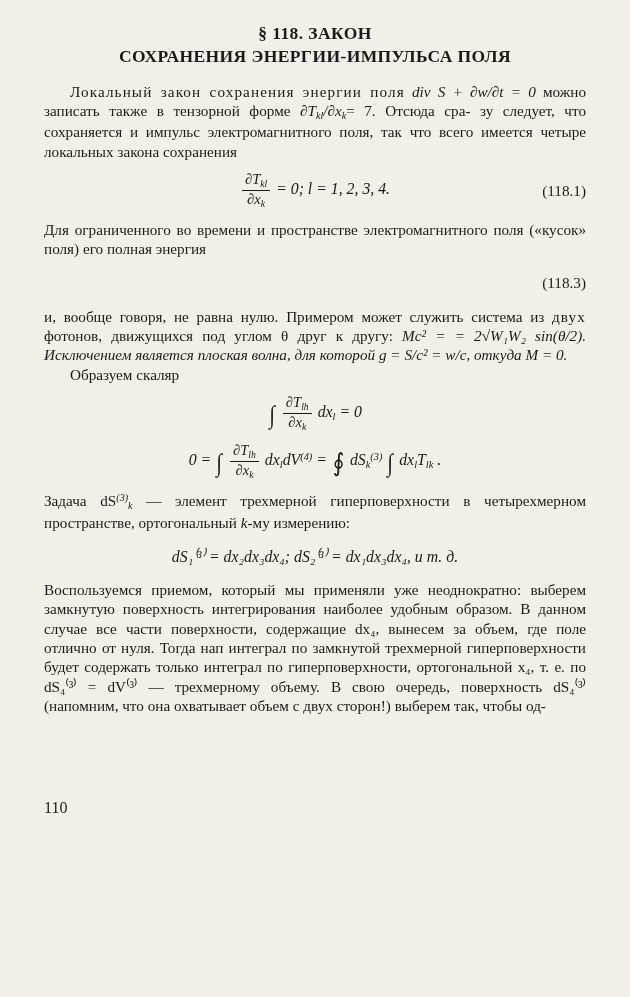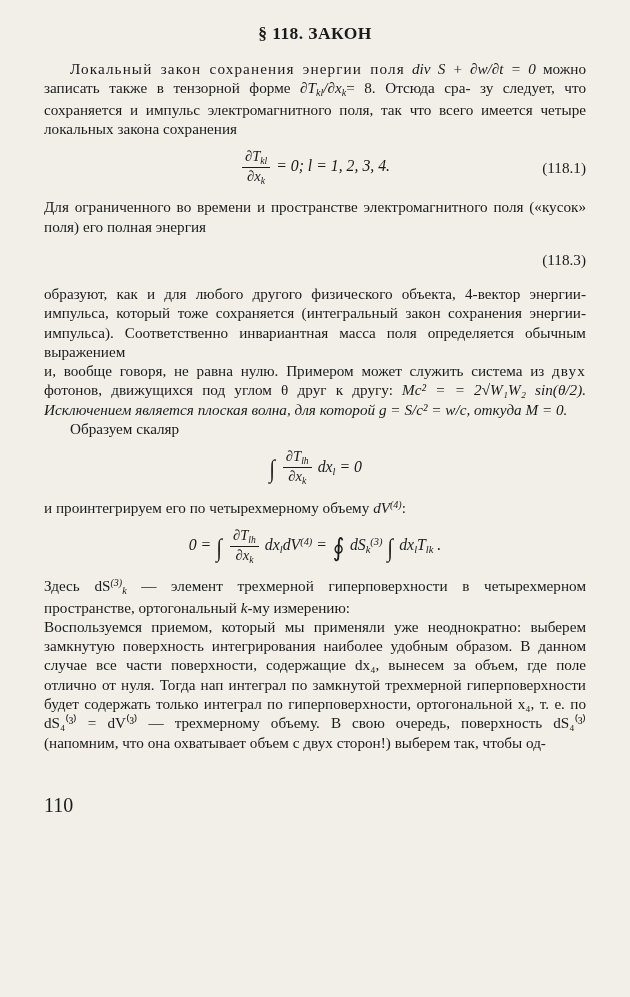--- a/index.html
+++ b/index.html
@@ -122,41 +122,42 @@
     margin-left: -1px;
   }
   .task {
     text-indent: 26px;
     margin-top: 6px;
   }
   .pagenum {
     position: absolute;
     left: 44px;
     bottom: 16px;
-    font-size: 20px;
+    font-size: 16px;
   }
   .blk {
     margin-top: 9px;
   }
   .tight { margin-top: 4px; }
 </style>
 </head>
 <body>
 
 <div class="page">
 
   <div class="title">
     <span>§ 118. ЗАКОН</span>
+    <span class="line2">СОХРАНЕНИЯ ЭНЕРГИИ-ИМПУЛЬСА ПОЛЯ</span>
   </div>
 
   <p class="body indent">
     <span class="sp">Локальный закон сохранения энергии   поля</span>
     <span class="it">div S + ∂w/∂t = 0</span>
     <span>можно записать также в тензорной форме</span>
-    <span class="it"><span>∂T</span><sub>kl</sub><span>/∂x</span><sub>k</sub></span><span>= 8. Отсюда сра-</span>
+    <span class="it"><span>∂T</span><sub>kl</sub><span>/∂x</span><sub>k</sub></span><span>= 7. Отсюда сра-</span>
     <span>зу следует, что сохраняется и импульс электромагнитного поля, так что всего имеется четыре локальных закона сохранения</span>
   </p>
 
   <div class="eq-row">
     <span class="eq">
       <span class="frac">
         <span class="num it">∂T<sub>kl</sub></span>
         <span class="den it">∂x<sub>k</sub></span>
       </span>
       <span class="it">= 0;  l = 1, 2,  3,  4.</span>
@@ -165,21 +166,20 @@
   </div>
 
   <p class="body">Для ограниченного во времени и пространстве электромагнитного поля («кусок» поля) его полная энергия</p>
 
 
 
   <div class="eq-row">
     <span class="eq-num">(118.3)</span>
   </div>
 
-  <p class="body">образуют, как и для любого другого физического объекта, 4-вектор энергии-импульса, который тоже сохраняется (интегральный закон сохранения энергии-импульса). Соответственно инвариантная масса поля определяется обычным выражением</p>
 
 
   <p class="body">
     <span>и, вообще говоря, не равна нулю. Примером может служить система из </span><span class="sp">двух</span><span> фотонов, движущихся под углом θ друг к другу: </span><span class="it">Mc² =</span>
     <span class="it">= 2√W₁W₂ sin(θ/2). Исключением является плоская волна, для которой</span>
     <span class="it">g = S/c² = w/c,  откуда   M = 0.</span>
   </p>
 
 
   <p class="body indent tight">Образуем скаляр</p>
@@ -188,43 +188,42 @@
     <span class="eq">
       <span class="intg">∫</span>
       <span class="frac">
         <span class="num it">∂T<sub>lh</sub></span>
         <span class="den it">∂x<sub>k</sub></span>
       </span>
       <span class="it"><span>dx</span><sub>l</sub> <span>= 0</span></span>
     </span>
   </div>
 
-  <p class="body">
-    <span>и проинтегрируем его по четырехмерному объему</span>
-    <span class="it"><span>dV</span><sup>(4)</sup></span><span>:</span>
-  </p>
 
   <div class="eq-row">
     <span class="eq">
       <span class="it">0 =</span>
       <span class="intg">∫</span>
       <span class="frac">
         <span class="num it">∂T<sub>lh</sub></span>
         <span class="den it">∂x<sub>k</sub></span>
       </span>
       <span class="it">dx<sub>l</sub>dV<sup>(4)</sup> =</span>
       <span class="ointg">∮</span>
       <span class="it">dS<sub>k</sub><sup>(3)</sup></span>
       <span class="intg">∫</span>
       <span class="it">dx<sub>l</sub>T<sub>lk</sub> .</span>
     </span>
   </div>
 
   <p class="body blk">
-    <span>Здесь   dS</span><sup class="it">(3)</sup><sub class="it">k</sub><span> — элемент трехмерной гиперповерхности в четырехмерном пространстве, ортогональный </span><span class="it">k</span><span>-му измерению:</span>
+    <span>Задача   dS</span><sup class="it">(3)</sup><sub class="it">k</sub><span> — элемент трехмерной гиперповерхности в четырехмерном пространстве, ортогональный </span><span class="it">k</span><span>-му измерению:</span>
   </p>
 
+  <div class="eq-row">
+    <span class="eq it">dS₁⁽³⁾ = dx₂dx₃dx₄;  dS₂⁽³⁾ = dx₁dx₃dx₄,  и т. д.</span>
+  </div>
 
   <p class="body blk">Воспользуемся приемом, который мы применяли уже неоднократно: выберем замкнутую поверхность интегрирования наиболее удобным образом. В данном случае все части поверхности, содержащие dx₄, вынесем за объем, где поле отлично от нуля. Тогда нап интеграл по замкнутой трехмерной гиперповерхности будет содержать только интеграл по гиперповерхности, ортогональной x₄, т. е. по dS₄⁽³⁾ = dV⁽³⁾ — трехмерному объему. В свою очередь, поверхность dS₄⁽³⁾ (напомним, что она охватывает объем с двух сторон!) выберем так, чтобы од-</p>
 
   <div class="pagenum">110</div>
 
 </div>
 
 </body></html>

